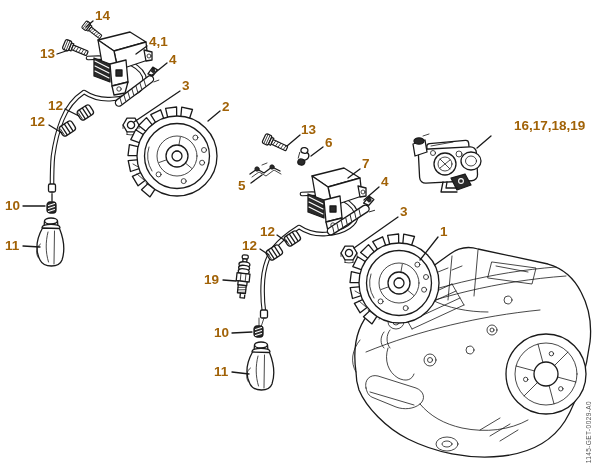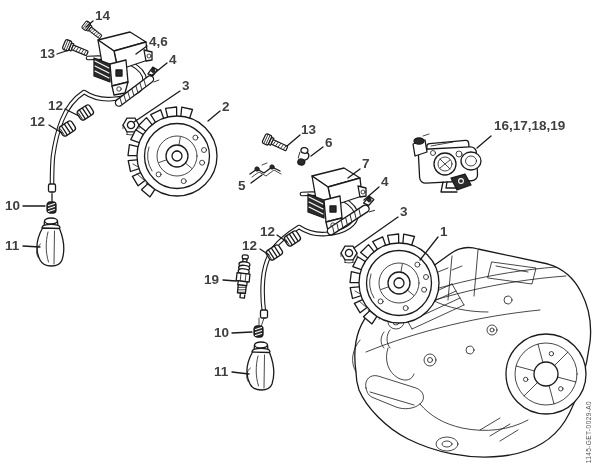--- a/index.html
+++ b/index.html
@@ -18,21 +18,21 @@
   }
   .art .fw{fill:#ffffff;}          
   .art .fd{fill:#2b2b2b;}          
   .art .wo{stroke-width:4.6;}      
   .art .wi{stroke:#ffffff;stroke-width:2.4;} 
   .art .tn{stroke-width:0.8;}      
   .art .wh{stroke:#ffffff;stroke-width:1.1;} 
   .art .ld{stroke-width:1.2;}      
   .callout{
     position:absolute;
-    font-size:13.5px;font-weight:bold;color:#404040;
+    font-size:13.5px;font-weight:bold;color:#a16207;
     white-space:nowrap;line-height:14px;
     user-select:none;
   }
   .drawing-code{
     position:absolute;left:581px;top:396px;height:72px;width:14px;
     display:flex;align-items:center;justify-content:center;
   }
   .drawing-code span{
     writing-mode:vertical-rl;transform:rotate(180deg);
     font-size:6.5px;color:#555;letter-spacing:.4px;white-space:nowrap;
@@ -287,39 +287,39 @@
     <line x1="260" y1="249" x2="269" y2="255"></line>
     <line x1="223" y1="280" x2="236" y2="281"></line>
     <line x1="232" y1="333" x2="252" y2="332"></line>
     <line x1="232" y1="372" x2="249" y2="374"></line>
     <line x1="491" y1="136" x2="477" y2="148"></line>
   </g>
 </svg>
 
 <div class="callout" style="left:95px;top:9px">14</div>
 <div class="callout" style="left:40px;top:47px">13</div>
-<div class="callout" style="left:149px;top:35px">4,6</div>
+<div class="callout" style="left:149px;top:35px">4,1</div>
 <div class="callout" style="left:169px;top:53px">4</div>
 <div class="callout" style="left:182px;top:79px">3</div>
 <div class="callout" style="left:222px;top:100px">2</div>
 <div class="callout" style="left:48px;top:99px">12</div>
 <div class="callout" style="left:30px;top:115px">12</div>
 <div class="callout" style="left:5px;top:199px">10</div>
 <div class="callout" style="left:5px;top:239px">11</div>
 <div class="callout" style="left:301px;top:123px">13</div>
 <div class="callout" style="left:325px;top:136px">6</div>
 <div class="callout" style="left:238px;top:179px">5</div>
 <div class="callout" style="left:362px;top:157px">7</div>
 <div class="callout" style="left:381px;top:175px">4</div>
 <div class="callout" style="left:400px;top:205px">3</div>
 <div class="callout" style="left:440px;top:225px">1</div>
 <div class="callout" style="left:260px;top:225px">12</div>
 <div class="callout" style="left:242px;top:239px">12</div>
 <div class="callout" style="left:204px;top:273px">19</div>
 <div class="callout" style="left:214px;top:326px">10</div>
 <div class="callout" style="left:214px;top:365px">11</div>
-<div class="callout" style="left:494px;top:119px">16,17,18,19</div>
+<div class="callout" style="left:514px;top:119px">16,17,18,19</div>
 
 <div class="drawing-code">
   <span>1145-GET-0029-A0</span>
 </div>
 
 </div>
 
 </body></html>

